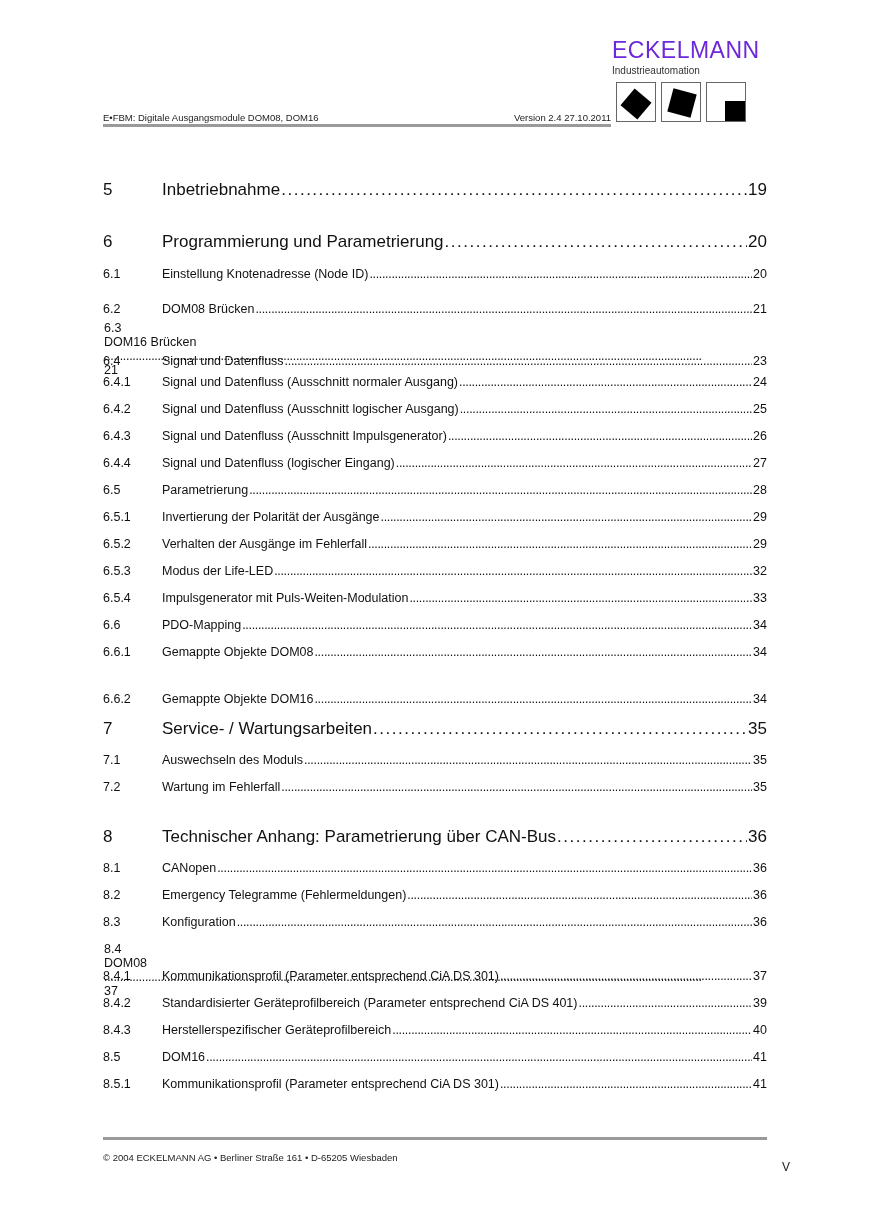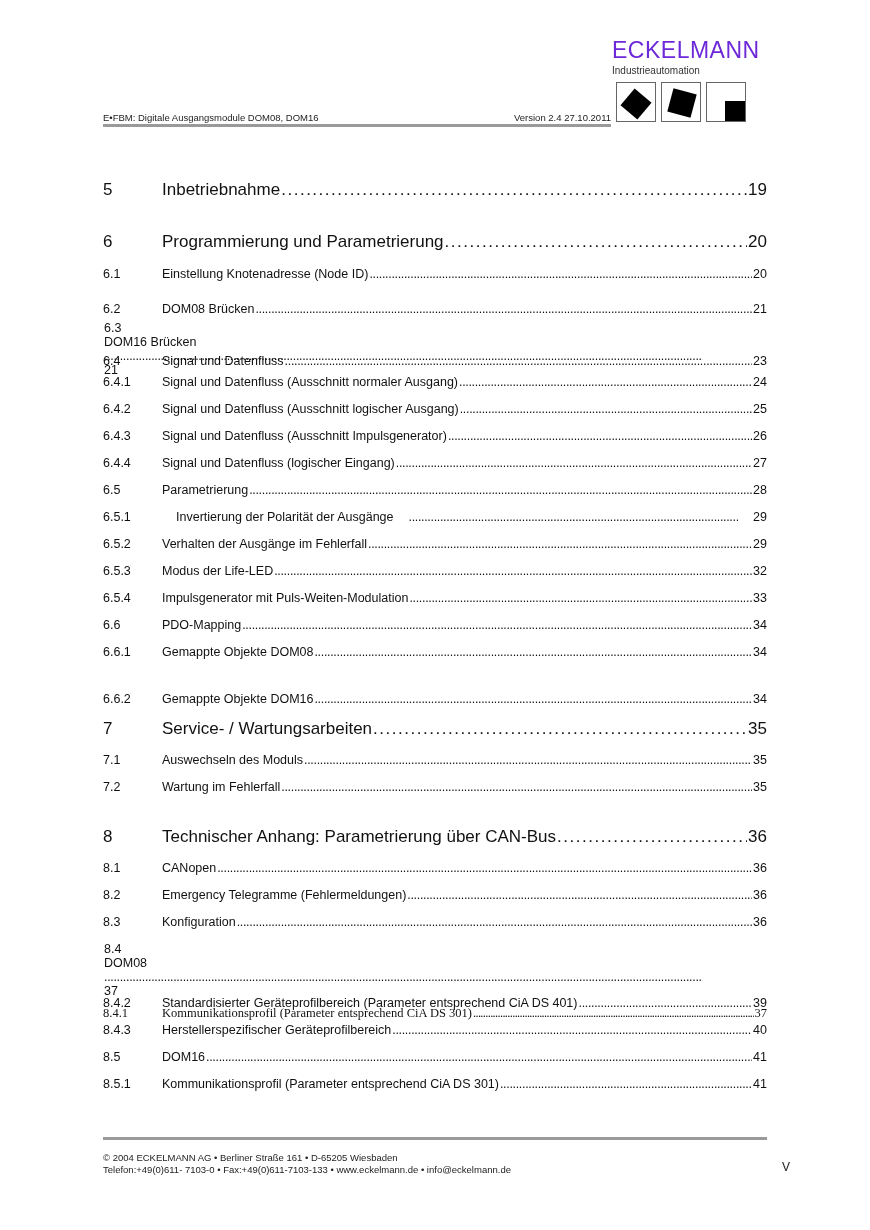--- a/index.html
+++ b/index.html
@@ -115,21 +115,21 @@
       <span class="title">Signal und Datenfluss (logischer Eingang)</span>
       <span class="dots"></span>
       <span class="page">27</span>
     </div>
     <div class="row l2" style="top: 483px;">
       <span class="num">6.5</span>
       <span class="title">Parametrierung</span>
       <span class="dots"></span>
       <span class="page">28</span>
     </div>
-    <div class="row l2" style="top: 510px; gap: 14px;">
+    <div class="row l2" style="top: 510px;">
       <span class="num">6.5.1</span>
       <span class="title">Invertierung der Polarität der Ausgänge</span>
       <span class="dots"></span>
       <span class="page">29</span>
     </div>
     <div class="row l2" style="top: 537px;">
       <span class="num">6.5.2</span>
       <span class="title">Verhalten der Ausgänge im Fehlerfall</span>
       <span class="dots"></span>
       <span class="page">29</span>
@@ -205,21 +205,21 @@
       <span class="title">Konfiguration</span>
       <span class="dots"></span>
       <span class="page">36</span>
     </div>
     <div class="row l2" style="top: 942px; flex-direction: column;">
       <span class="num">8.4</span>
       <span class="title">DOM08</span>
       <span class="dots"></span>
       <span class="page">37</span>
     </div>
-    <div class="row l2" style="top: 1006px; font-family: Liberation Serif, serif;">
+    <div class="row l2" style="top: 969px;">
       <span class="num">8.4.1</span>
       <span class="title">Kommunikationsprofil (Parameter entsprechend CiA DS 301)</span>
       <span class="dots"></span>
       <span class="page">37</span>
     </div>
     <div class="row l2" style="top: 996px;">
       <span class="num">8.4.2</span>
       <span class="title">Standardisierter Geräteprofilbereich (Parameter entsprechend CiA DS 401)</span>
       <span class="dots"></span>
       <span class="page">39</span>
@@ -240,15 +240,14 @@
       <span class="num">8.5.1</span>
       <span class="title">Kommunikationsprofil (Parameter entsprechend CiA DS 301)</span>
       <span class="dots"></span>
       <span class="page">41</span>
     </div>
   </div>
 
 <div class="ftr-rule"></div>
 <div class="ftr">
   <div>©  2004 ECKELMANN AG • Berliner Straße 161 • D-65205 Wiesbaden</div>
-  <div>Telefon:+49(0)611- 7103-0 • Fax:+49(0)611-7103-133 • www.eckelmann.de • info@eckelmann.de</div>
 </div>
 <div class="pageno">V</div>
 
 </body></html>

